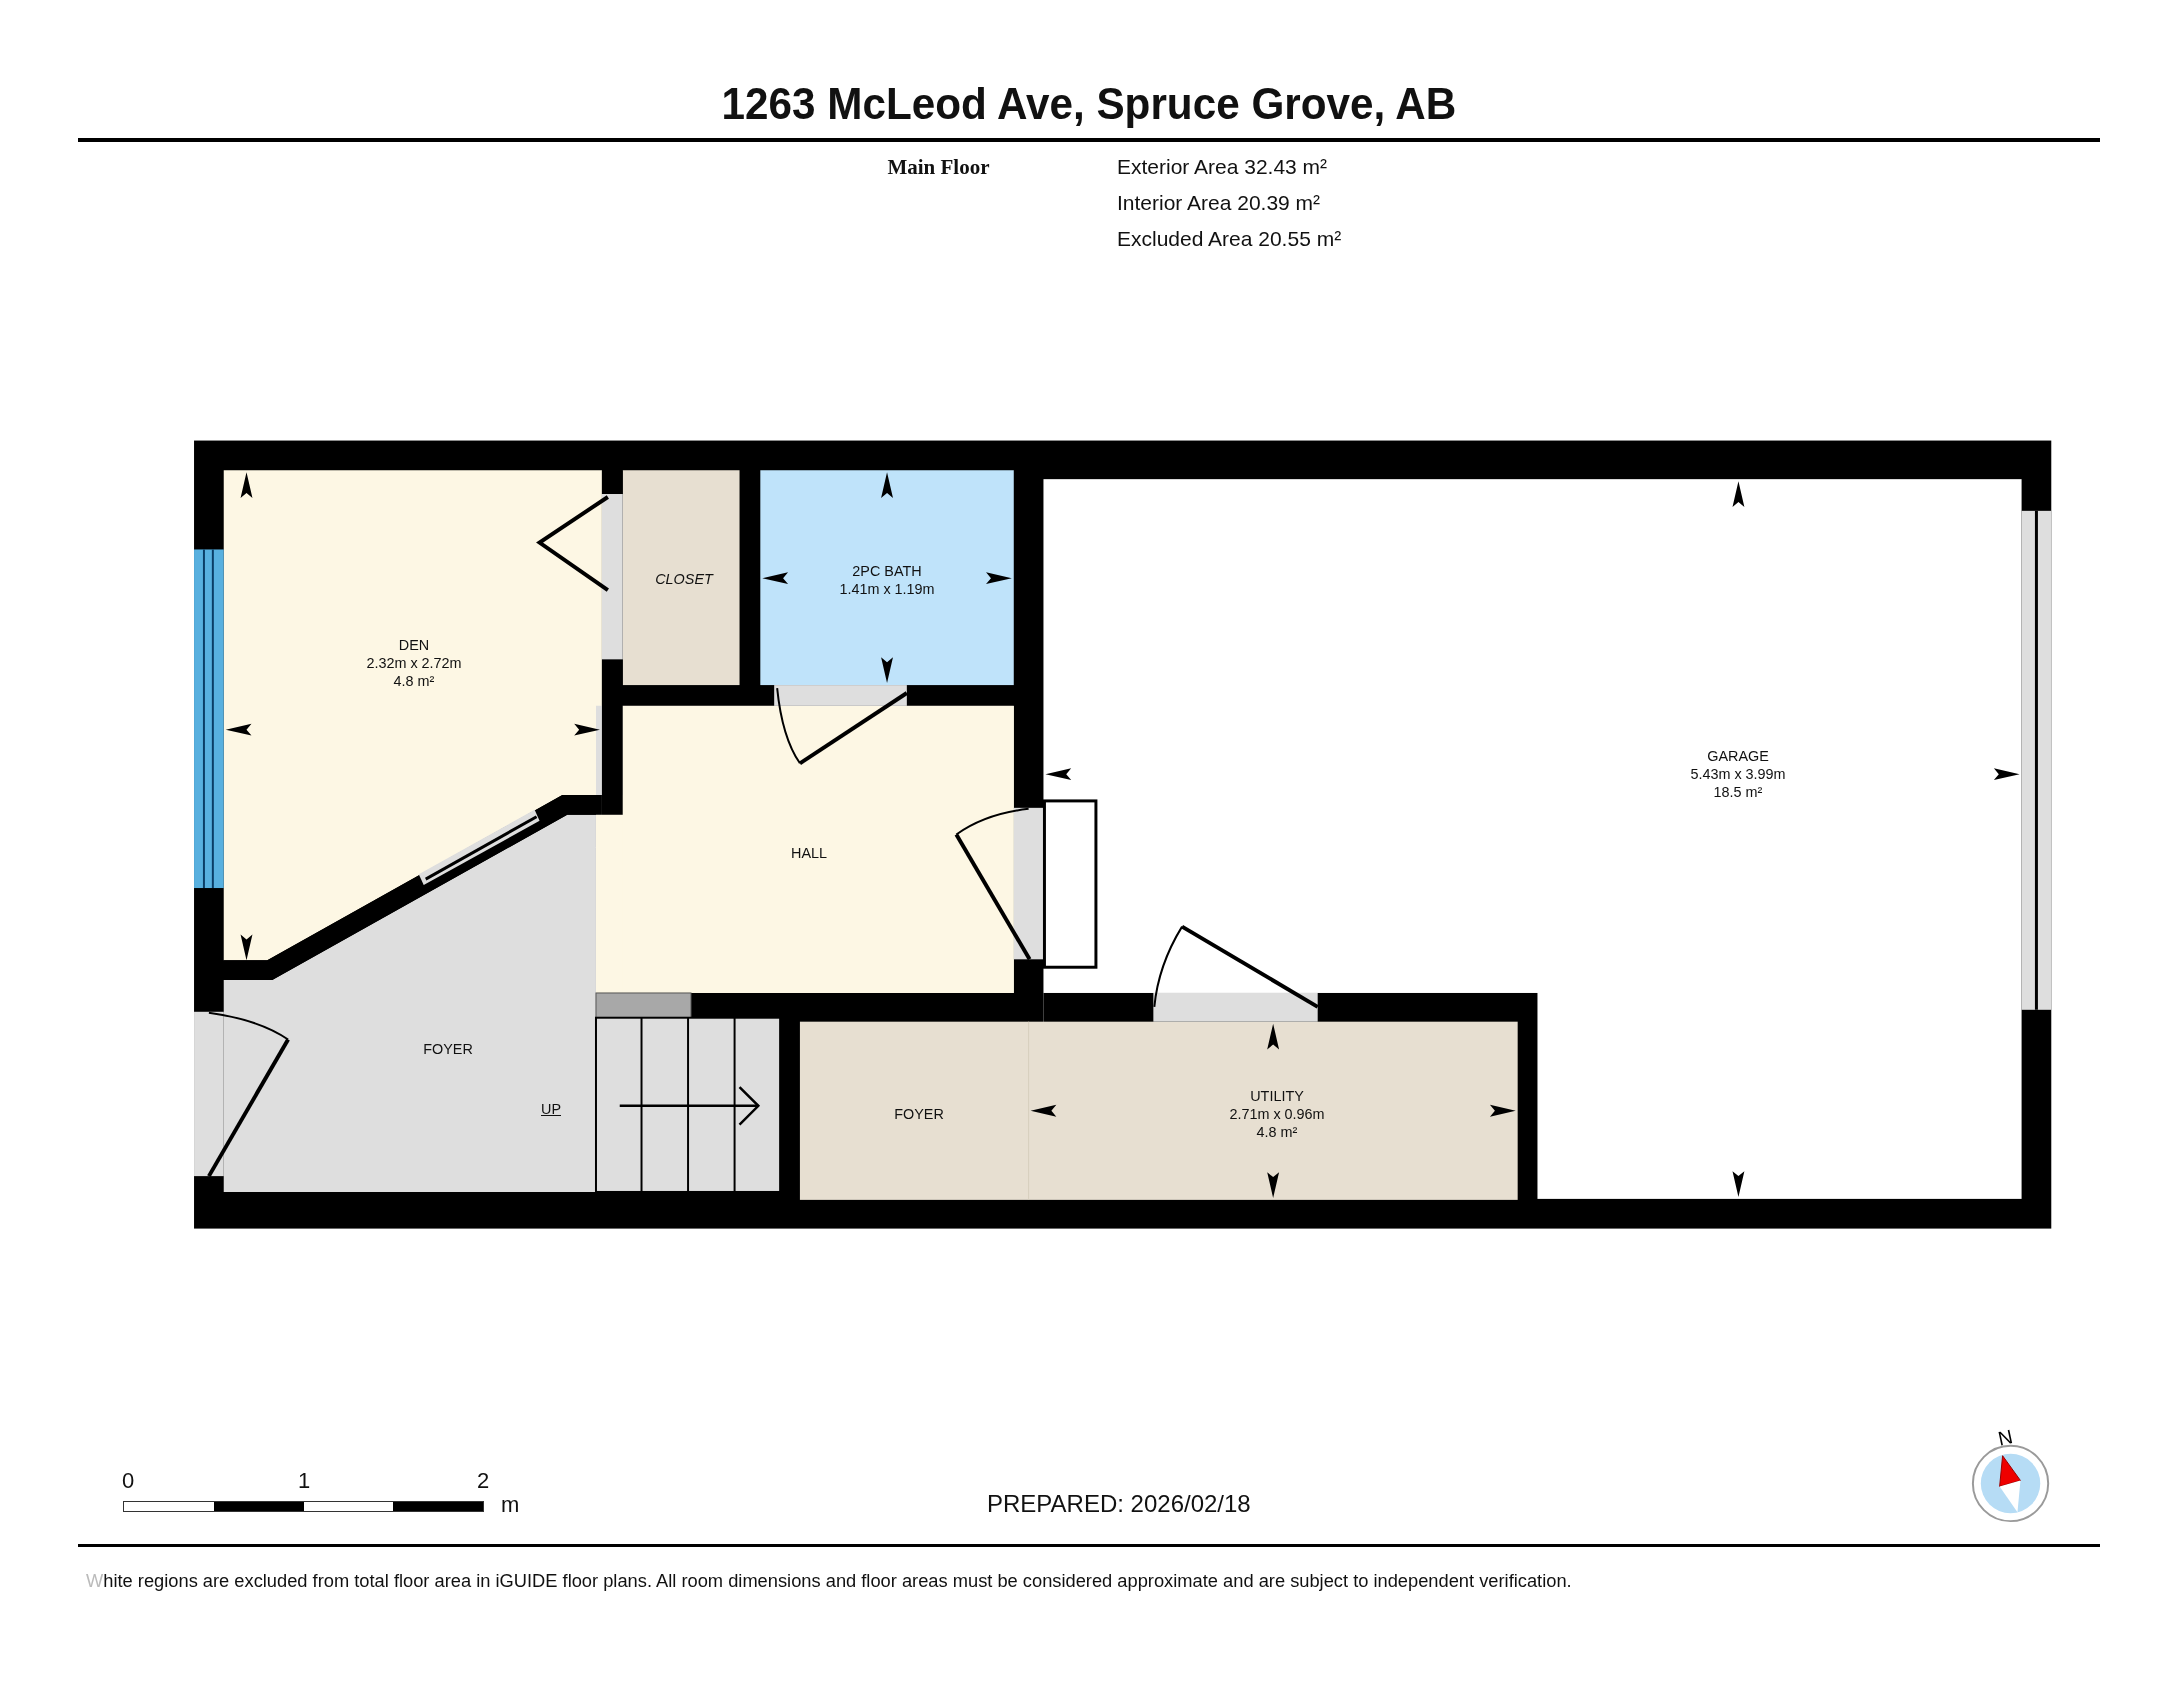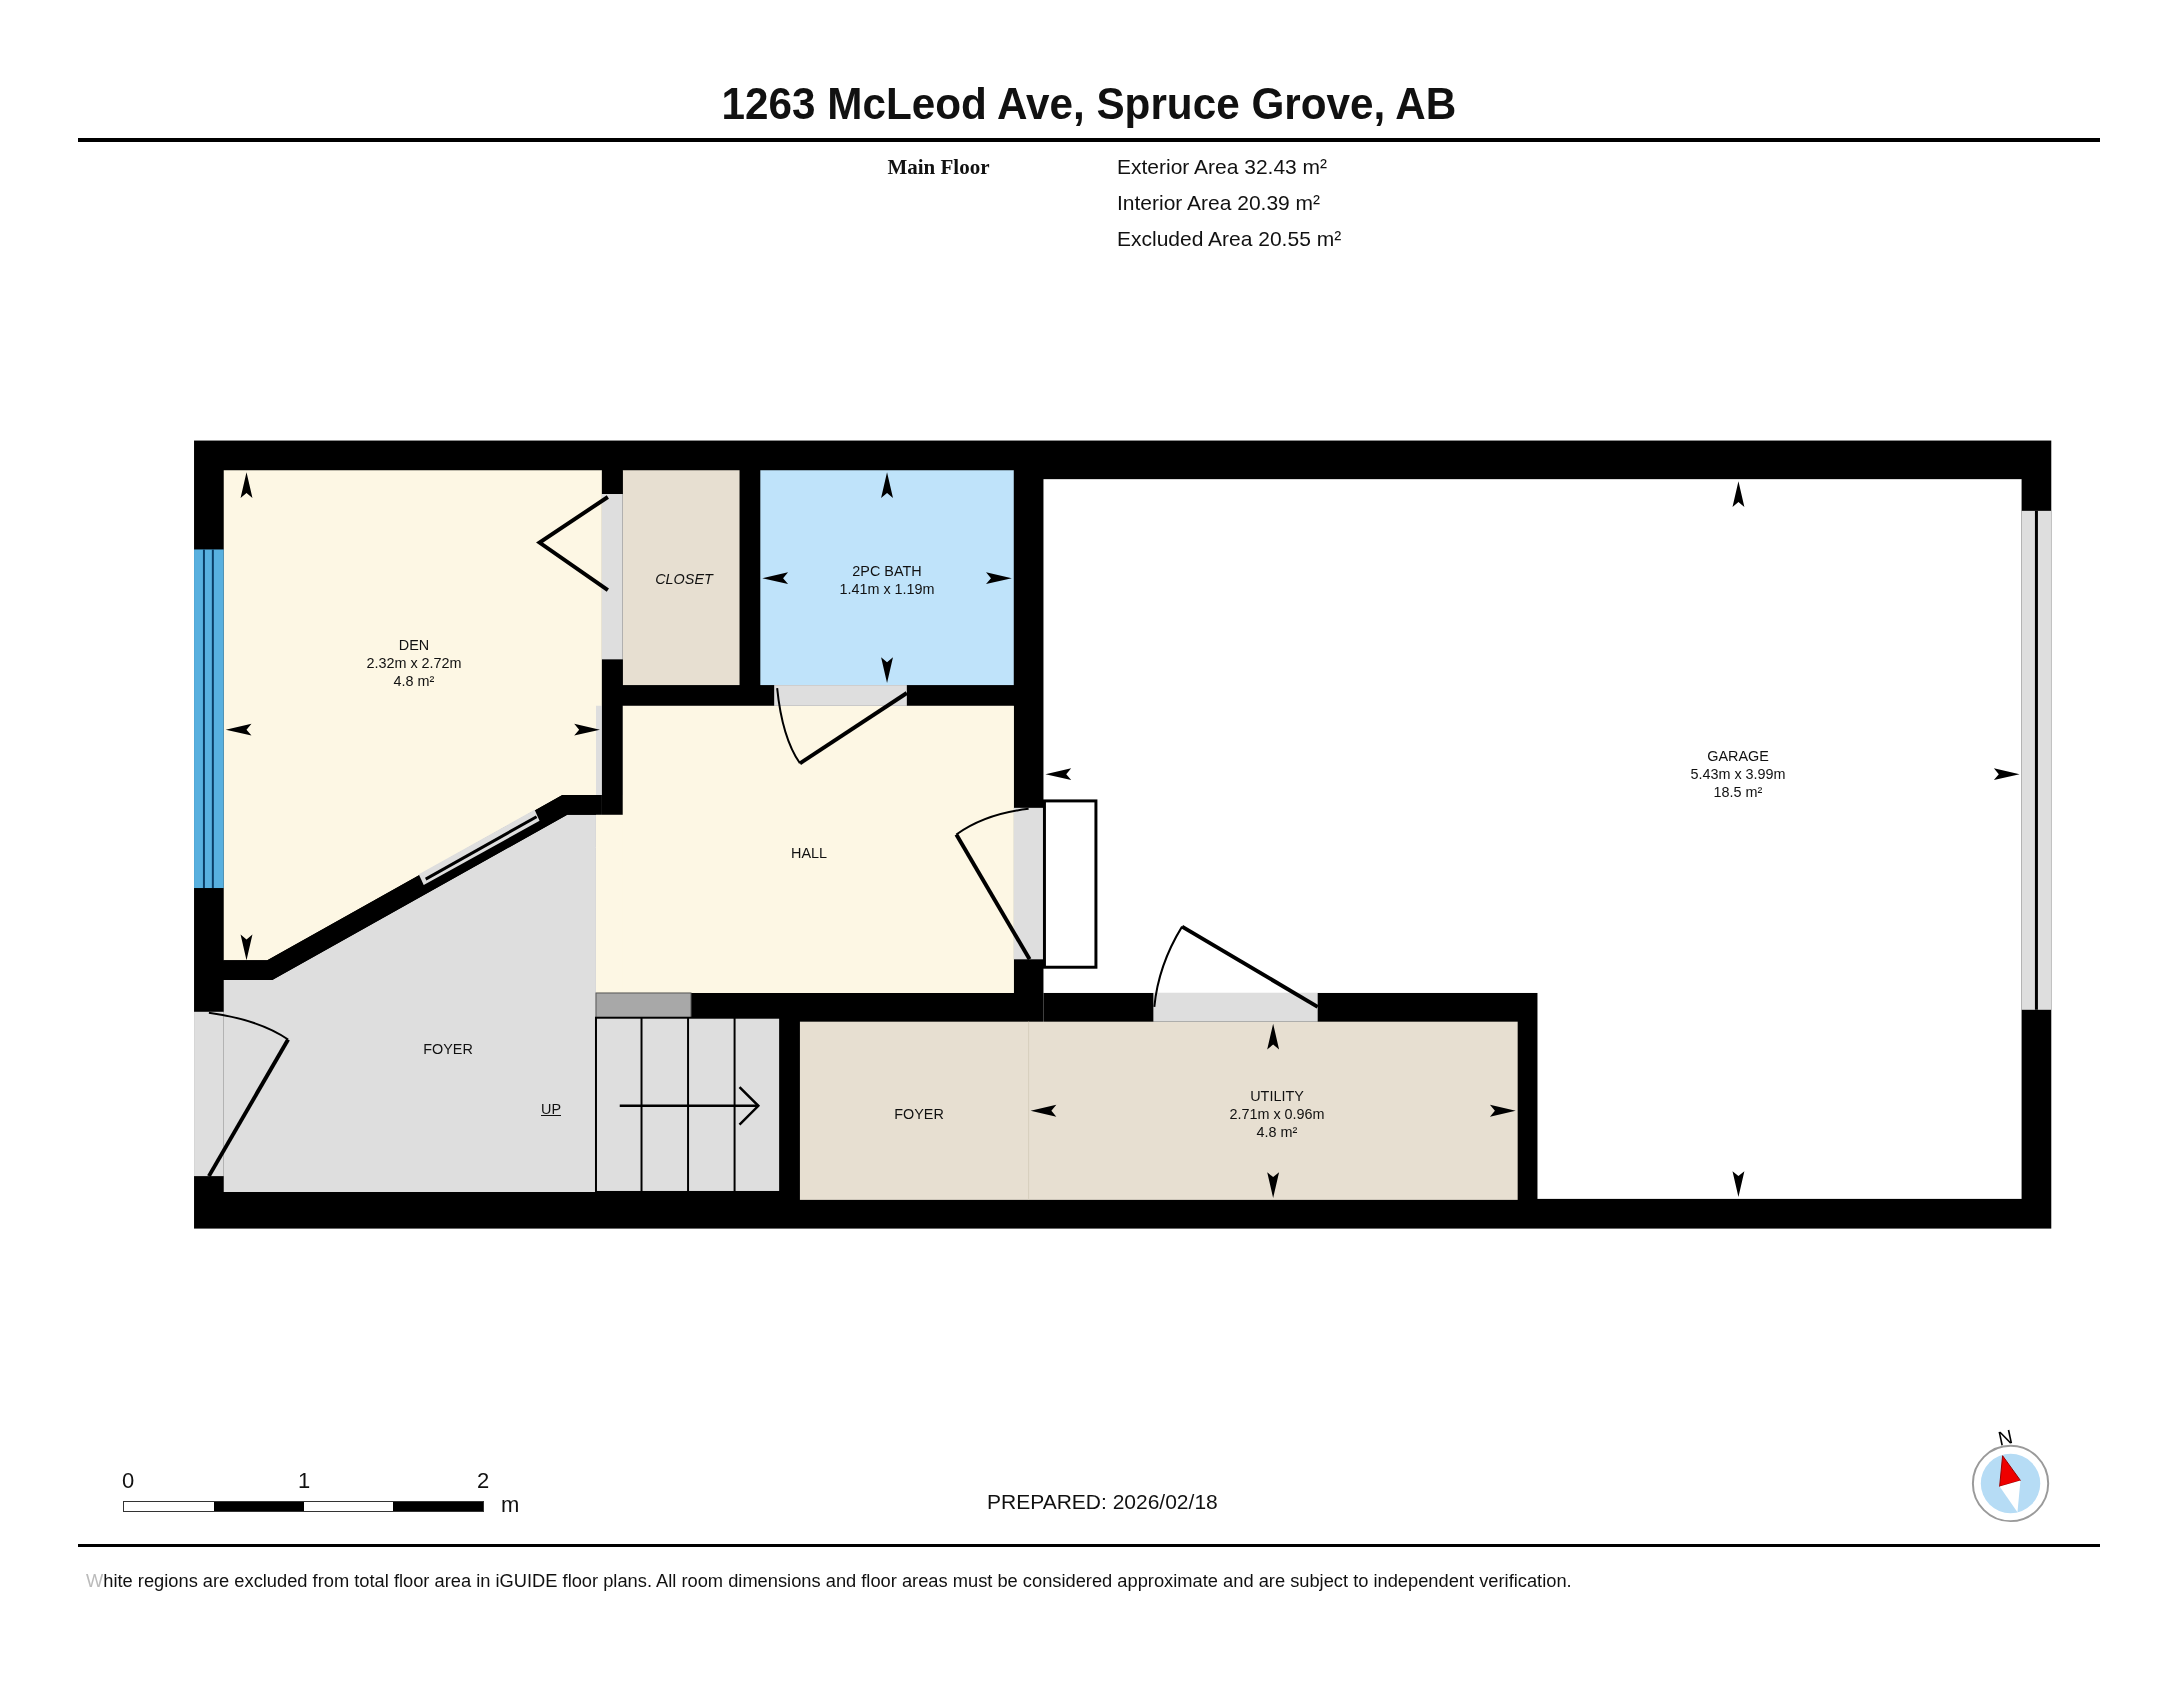--- a/index.html
+++ b/index.html
@@ -4,21 +4,21 @@
 <style>
   html, body { margin:0; padding:0; background:#ffffff; }
   body { width:2178px; height:1683px; position:relative; overflow:hidden; font-family:"Liberation Sans", sans-serif; color:#111; }
   .abs { position:absolute; }
   .title { left:0; width:2178px; top:79px; text-align:center; font-size:44px; font-weight:bold; transform:scaleX(0.96); transform-origin:center; }
   .rule { left:78px; width:2022px; height:4px; background:#000; }
   .floor-label { font-weight:bold; font-size:21px; text-align:center; width:297px; left:790px; top:155px;font-family:Liberation Serif, serif; }
   .area-line { font-size:21px; left:1117px; white-space:nowrap; }
   .room-label { font-size:14.4px; text-align:center; line-height:18px; white-space:nowrap; transform:translate(-50%,-50%); color:#111; }
   .scale-num { font-size:22px; transform:translateX(-50%); }
-  .prepared { font-size:21px; left:987px; top:1490px; white-space:nowrap; }
+  .prepared { font-size:24px; left:987px; top:1490px; white-space:nowrap; }
   .disclaimer { font-size:18.3px; left:86px; top:1570px; white-space:nowrap; }
   .disclaimer .first { color:#bbbbbb; }
   svg text { font-family:"Liberation Sans", sans-serif; }
 </style>
 </head>
 <body>
 
 <div class="abs title">1263 McLeod Ave, Spruce Grove, AB</div>
 <div class="abs rule" style="top:138px;"></div>
 

